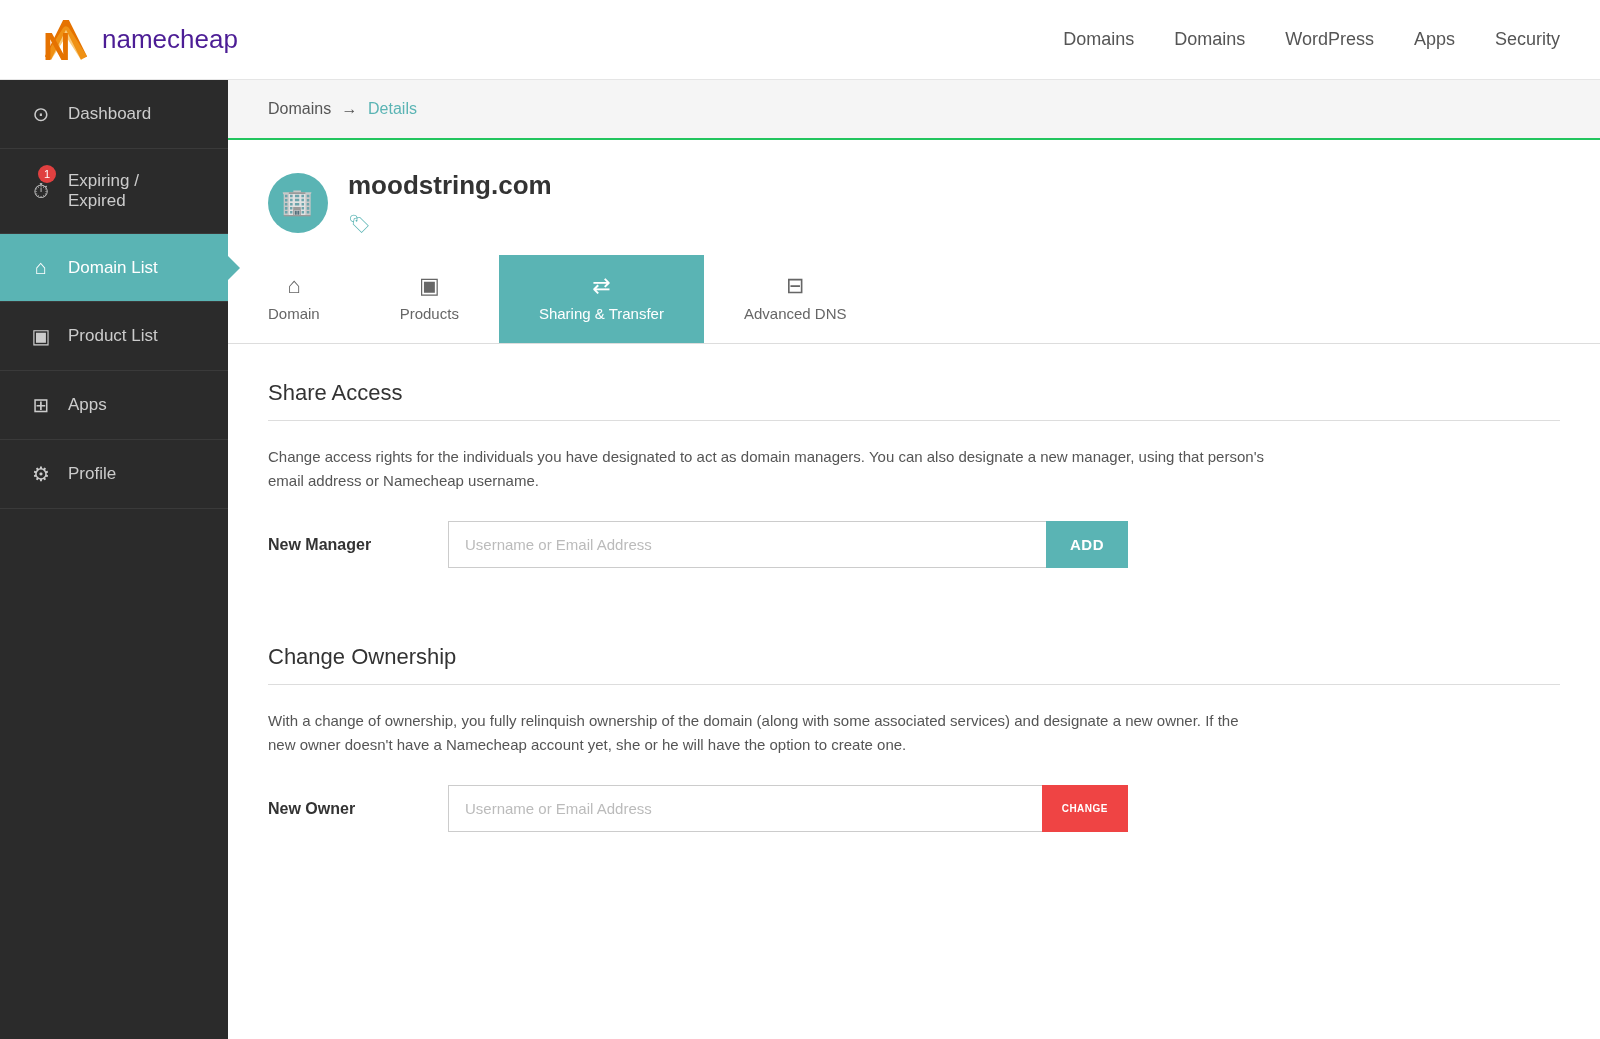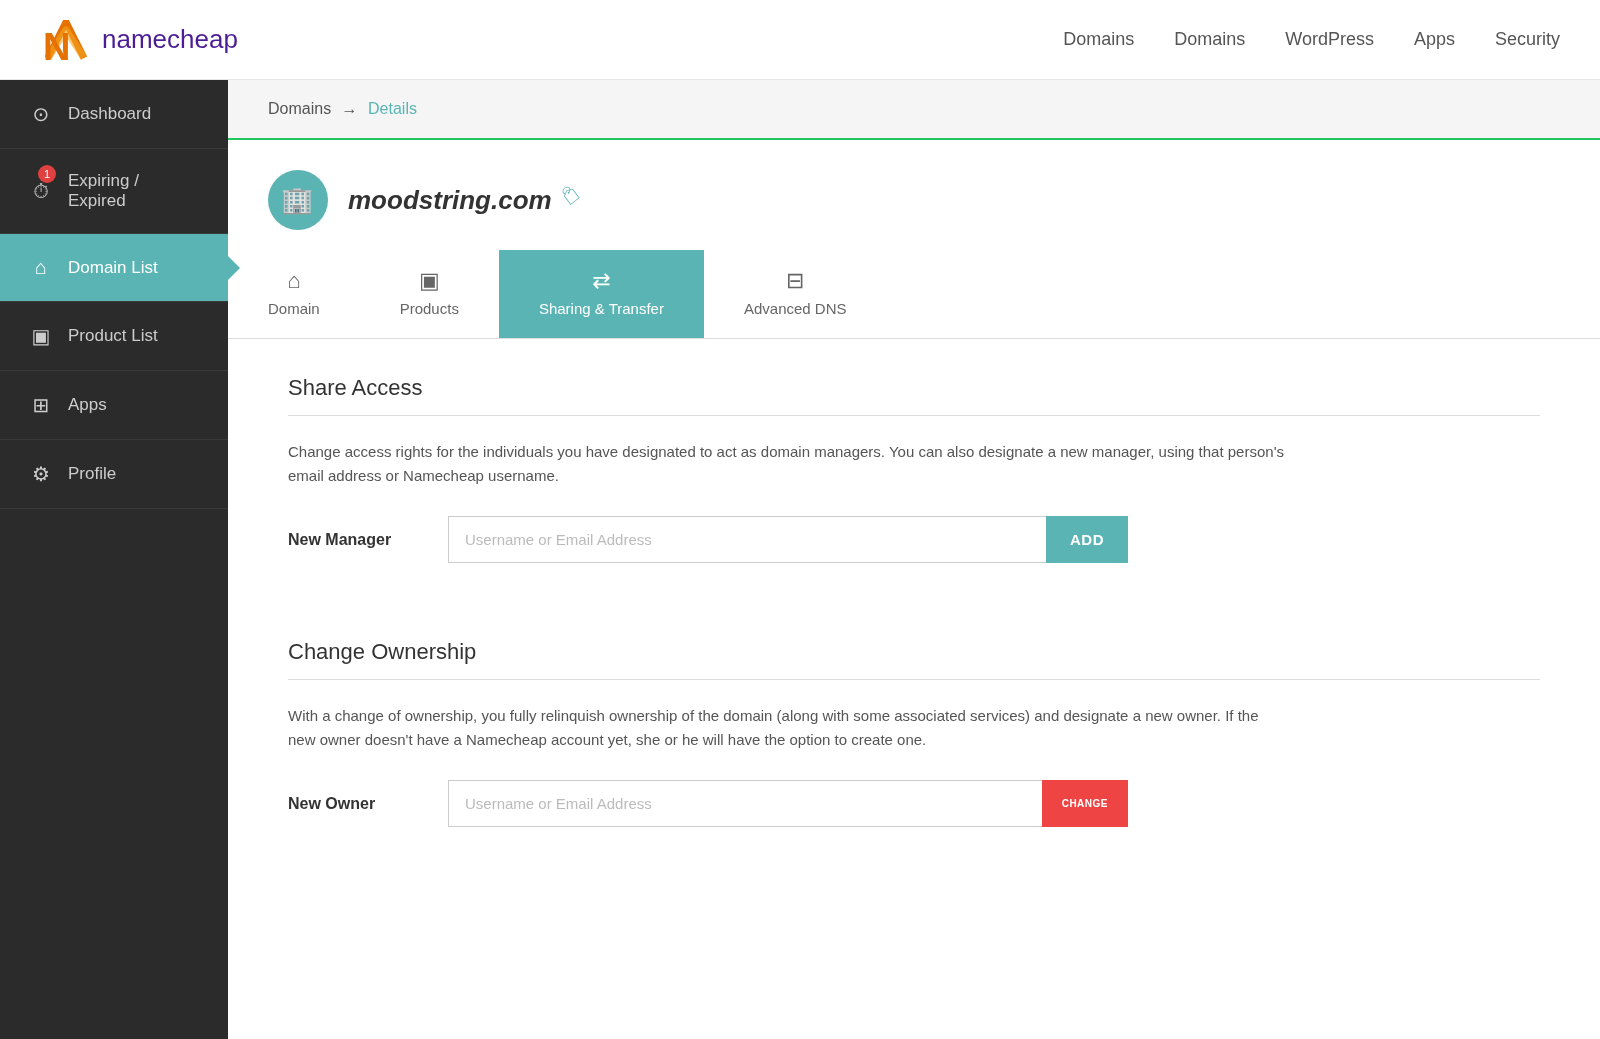--- a/index.html
+++ b/index.html
@@ -144,23 +144,22 @@
       border-radius: 50%;
       display: flex;
       align-items: center;
       justify-content: center;
       color: #fff;
       font-size: 26px;
       flex-shrink: 0;
     }
     .domain-info {
       display: flex;
-      flex-direction: row;
-      gap: 6px;
-      font-style: italic;
+      flex-direction: column;
+      gap: 12px;
     }
     .domain-name {
       font-size: 26px;
       font-weight: 700;
       color: #333;
     }
     .domain-tag-icon {
       color: #5ab4b4;
       font-size: 18px;
     }
@@ -185,21 +184,21 @@
     }
     .tab.active {
       background: #5ab4b4;
       color: #fff;
       border-bottom-color: #5ab4b4;
     }
     .tab-icon { font-size: 22px; }
 
     
     .section {
-      padding: 36px 60px 0;
+      padding: 36px 40px 0;
     }
     .section-title {
       font-size: 22px;
       font-weight: 400;
       color: #333;
       margin-bottom: 14px;
     }
     .section-divider {
       border: none;
       border-top: 1px solid #ddd;
@@ -210,20 +209,21 @@
       color: #555;
       line-height: 1.6;
       max-width: 1000px;
       margin-bottom: 28px;
     }
 
     
     .form-row {
       display: flex;
       align-items: center;
+      gap: 20px;
       margin-bottom: 40px;
     }
     .form-label {
       font-size: 16px;
       font-weight: 700;
       color: #333;
       width: 160px;
       flex-shrink: 0;
     }
     .form-input-group {

